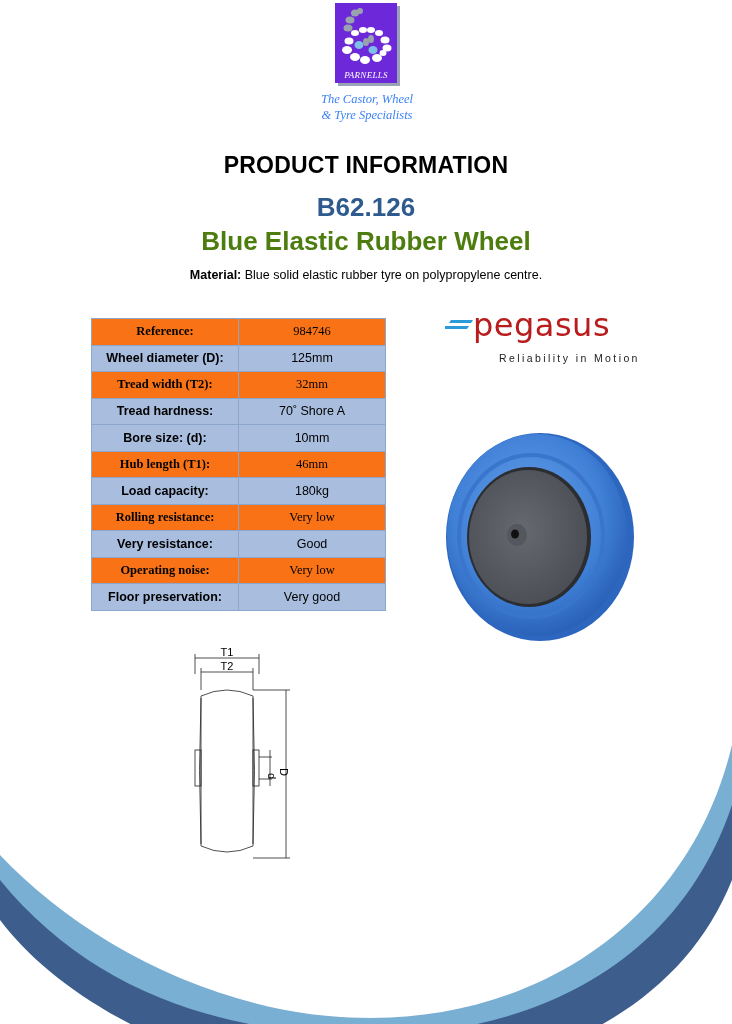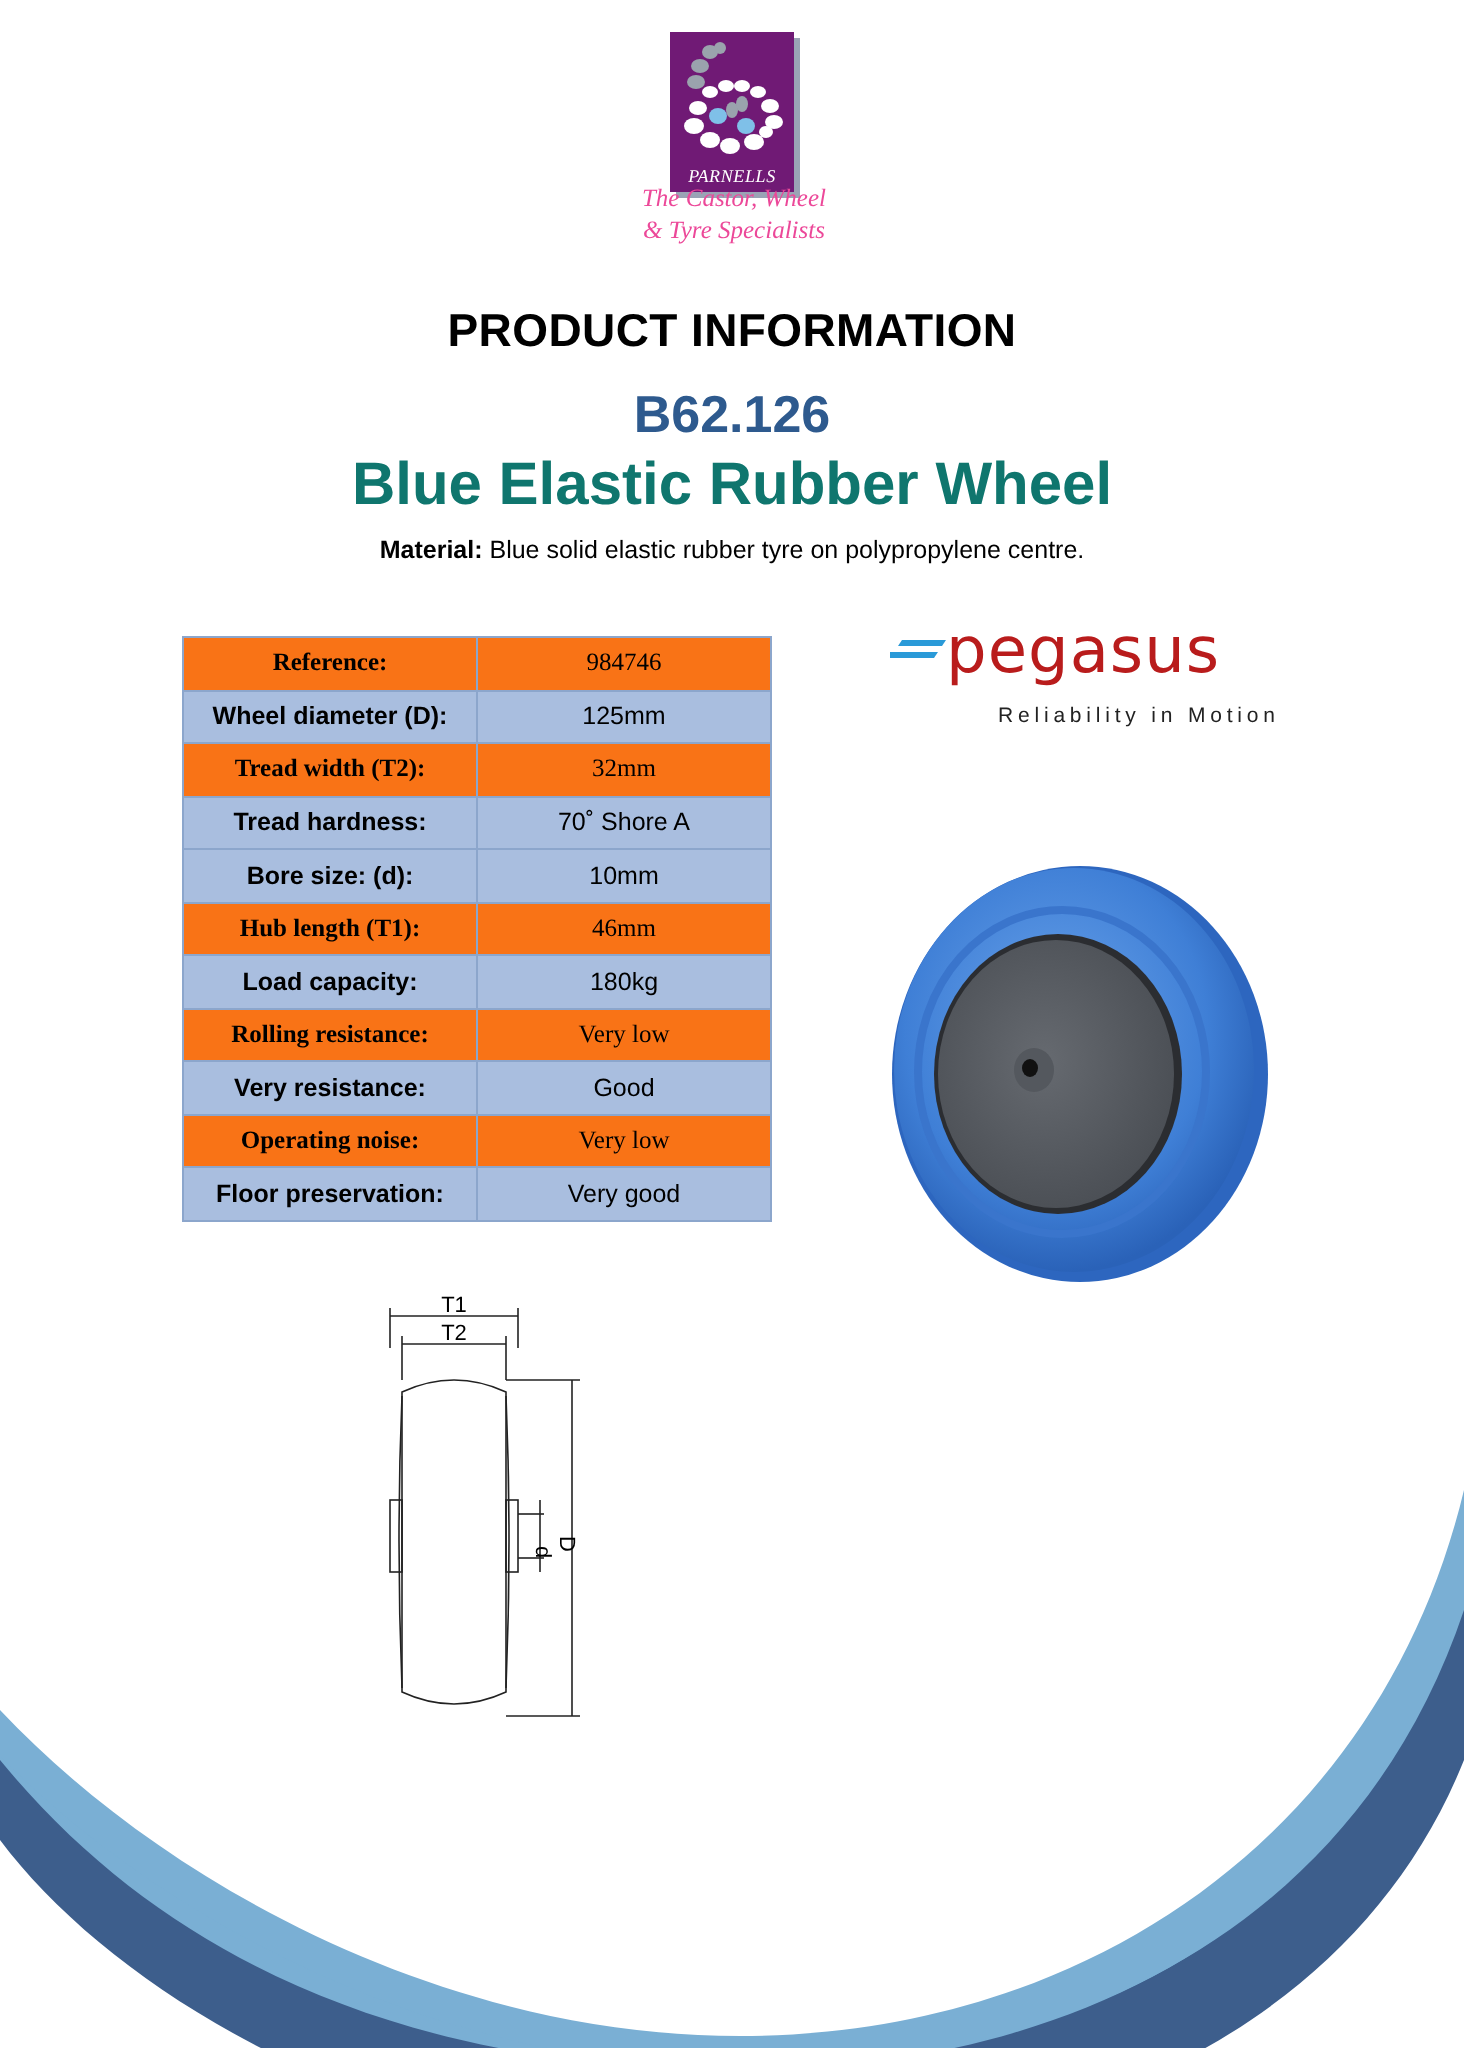--- a/index.html
+++ b/index.html
@@ -6,48 +6,48 @@
   body {
     width: 732px; height: 1024px; position: relative; overflow: hidden;
     background: #ffffff;
     font-family: "Liberation Sans", "DejaVu Sans", sans-serif;
     color: #000;
   }
   .abs { position: absolute; }
 
   
   .logo-box {
-    left: 335px; top: 16px; width: 62px; height: 80px;
-    background: #701a75;
+    left: 335px; top: 3px; width: 62px; height: 80px;
+    background: #6d28d9;
     box-shadow: 3px 3px 0 #9aa3b5;
   }
   .logo-box svg { position: absolute; left: 0; top: 0; }
   .logo-name {
     position: absolute; left: 0; right: 0; bottom: 3px;
     text-align: center; color: #fff; font-style: italic;
     font-family: "Liberation Serif", serif; font-size: 9px; letter-spacing: 0.3px;
   }
   .logo-tagline {
     left: 300px; width: 134px; top: 91px; text-align: center;
     font-family: "Liberation Serif", serif; font-style: italic;
-    font-size: 12.5px; line-height: 16px; color: #ec4899;
+    font-size: 12.5px; line-height: 16px; color: #3b82f6;
   }
 
   
   .title {
     left: 0; width: 732px; top: 152px; text-align: center;
     font-weight: bold; font-size: 23px; letter-spacing: 0.2px;
   }
   .code {
     left: 0; width: 732px; top: 192px; text-align: center;
     font-weight: bold; font-size: 26px; color: #2e5a8e;
   }
   .name {
     left: 0; width: 732px; top: 226px; text-align: center;
-    font-weight: bold; font-size: 30px; color: #0f766e;
+    font-weight: bold; font-size: 26px; color: #4d7c0f;
   }
   .material {
     left: 0; width: 732px; top: 268px; text-align: center; font-size: 12.5px;
   }
   .material b { font-weight: bold; }
 
   
   .spec-table {
     left: 91px; top: 318px; width: 295px;
     border-collapse: collapse; font-size: 12.5px;

